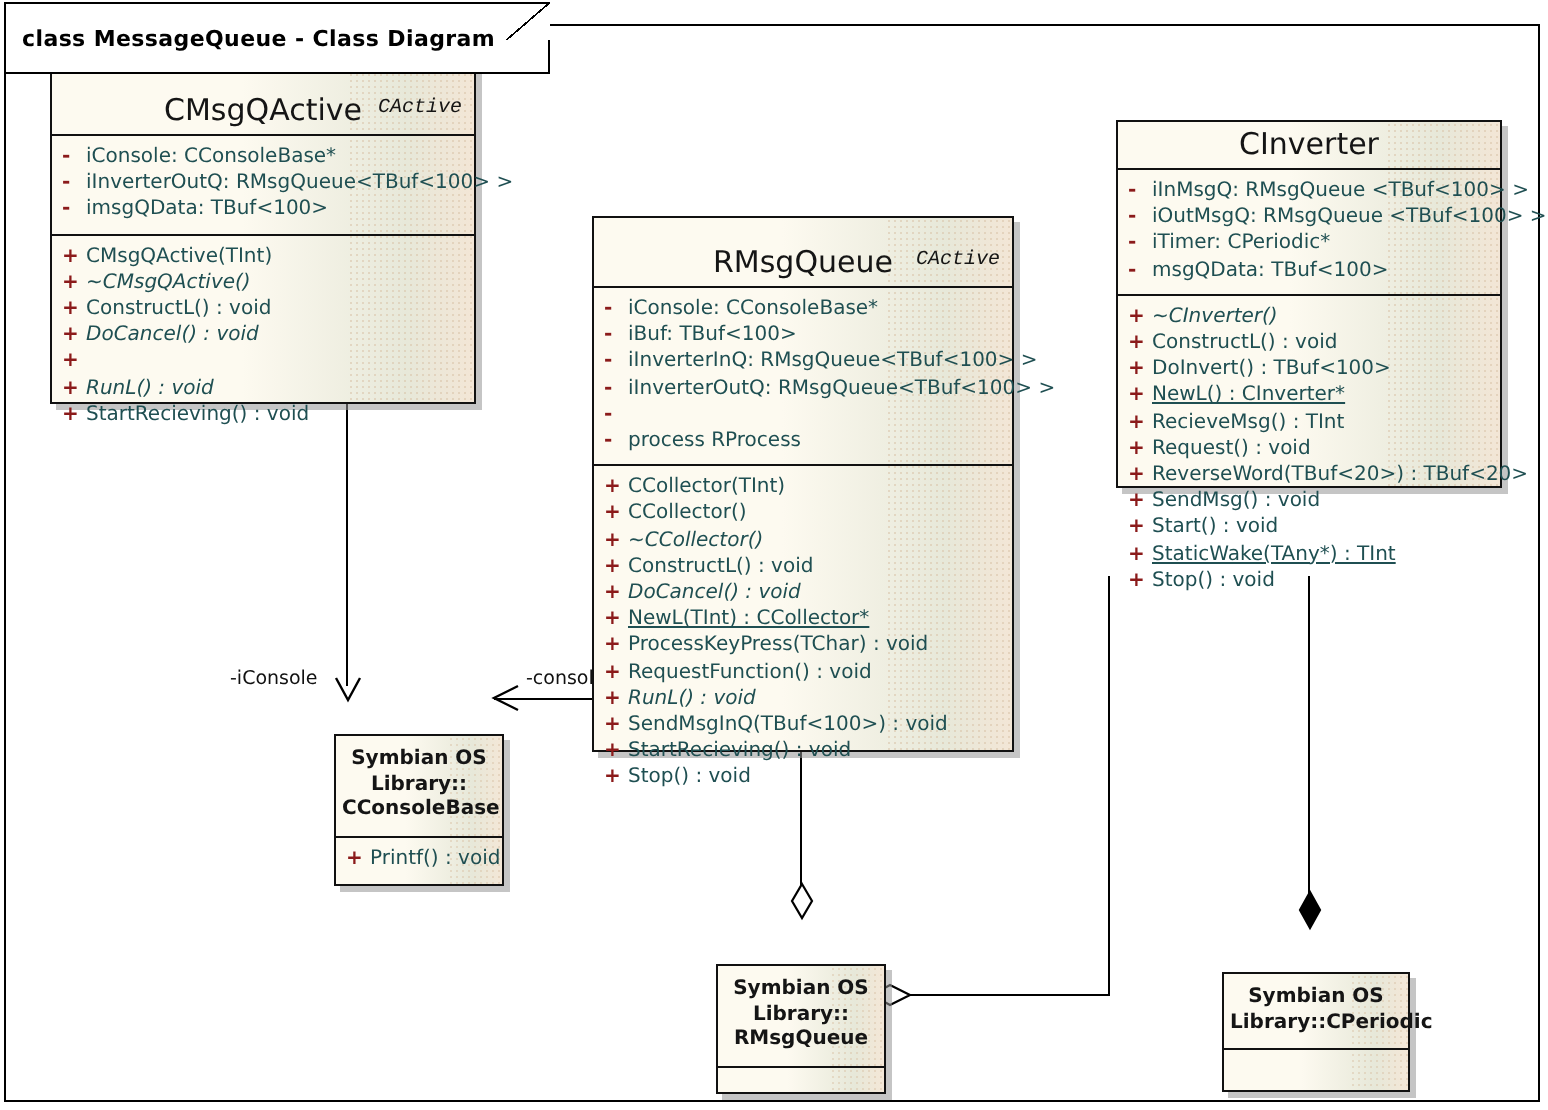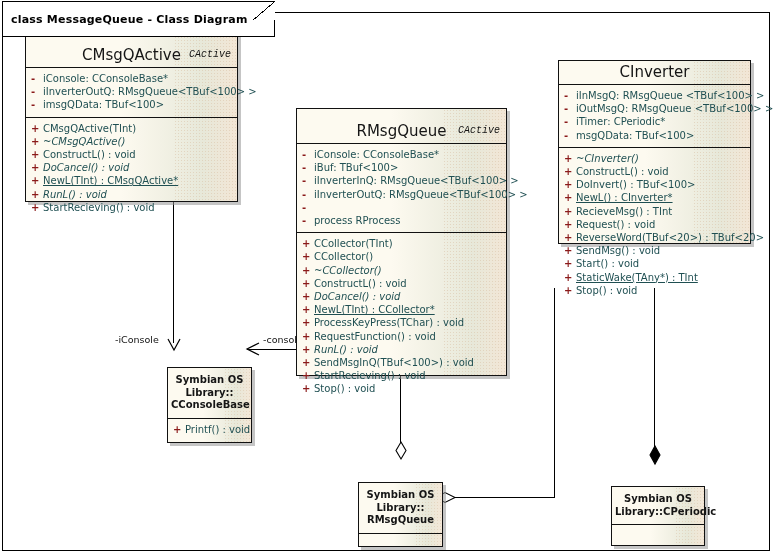--- a/index.html
+++ b/index.html
@@ -158,21 +158,20 @@
       <div class="row">
         <span class="vis">+</span>
         <span class="mem">ConstructL() : void</span>
       </div>
       <div class="row">
         <span class="vis">+</span>
         <span class="mem ital">DoCancel() : void</span>
       </div>
       <div class="row">
         <span class="vis">+</span>
-        <span class="mem under">NewL(TInt) : CMsgQActive*</span>
       </div>
       <div class="row">
         <span class="vis">+</span>
         <span class="mem ital">RunL() : void</span>
       </div>
       <div class="row">
         <span class="vis">+</span>
         <span class="mem">StartRecieving() : void</span>
       </div>
     </div>

